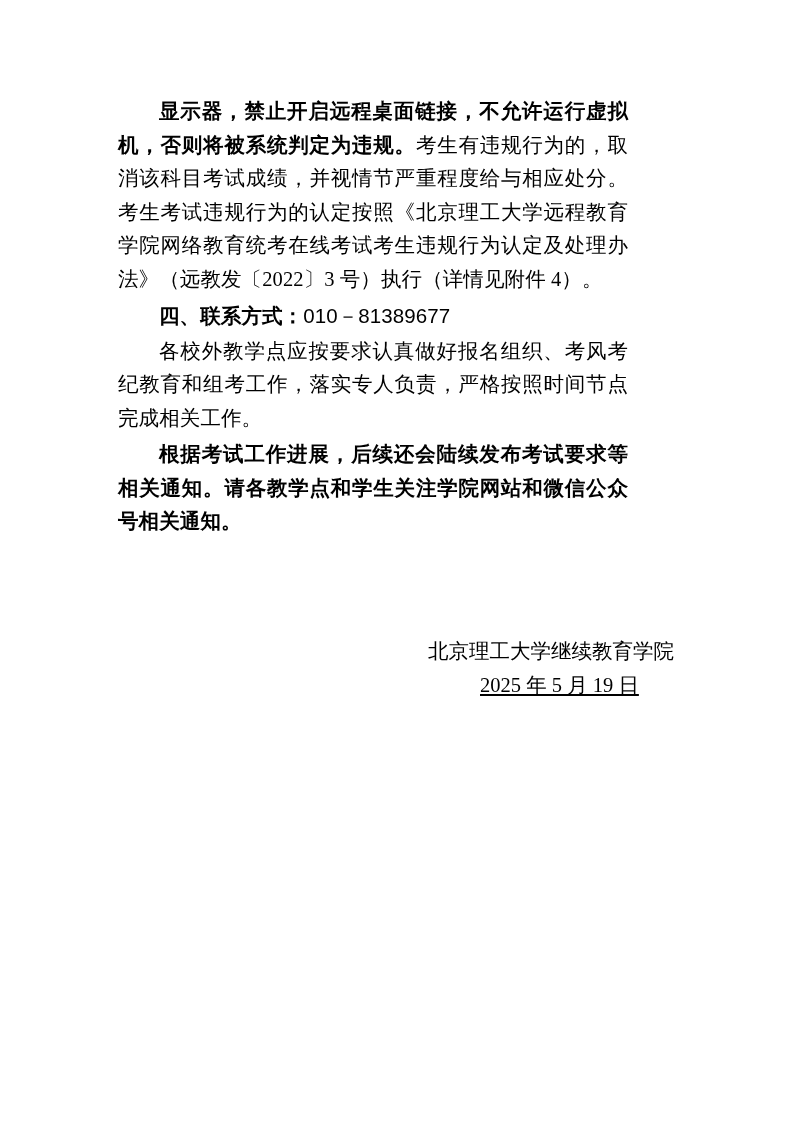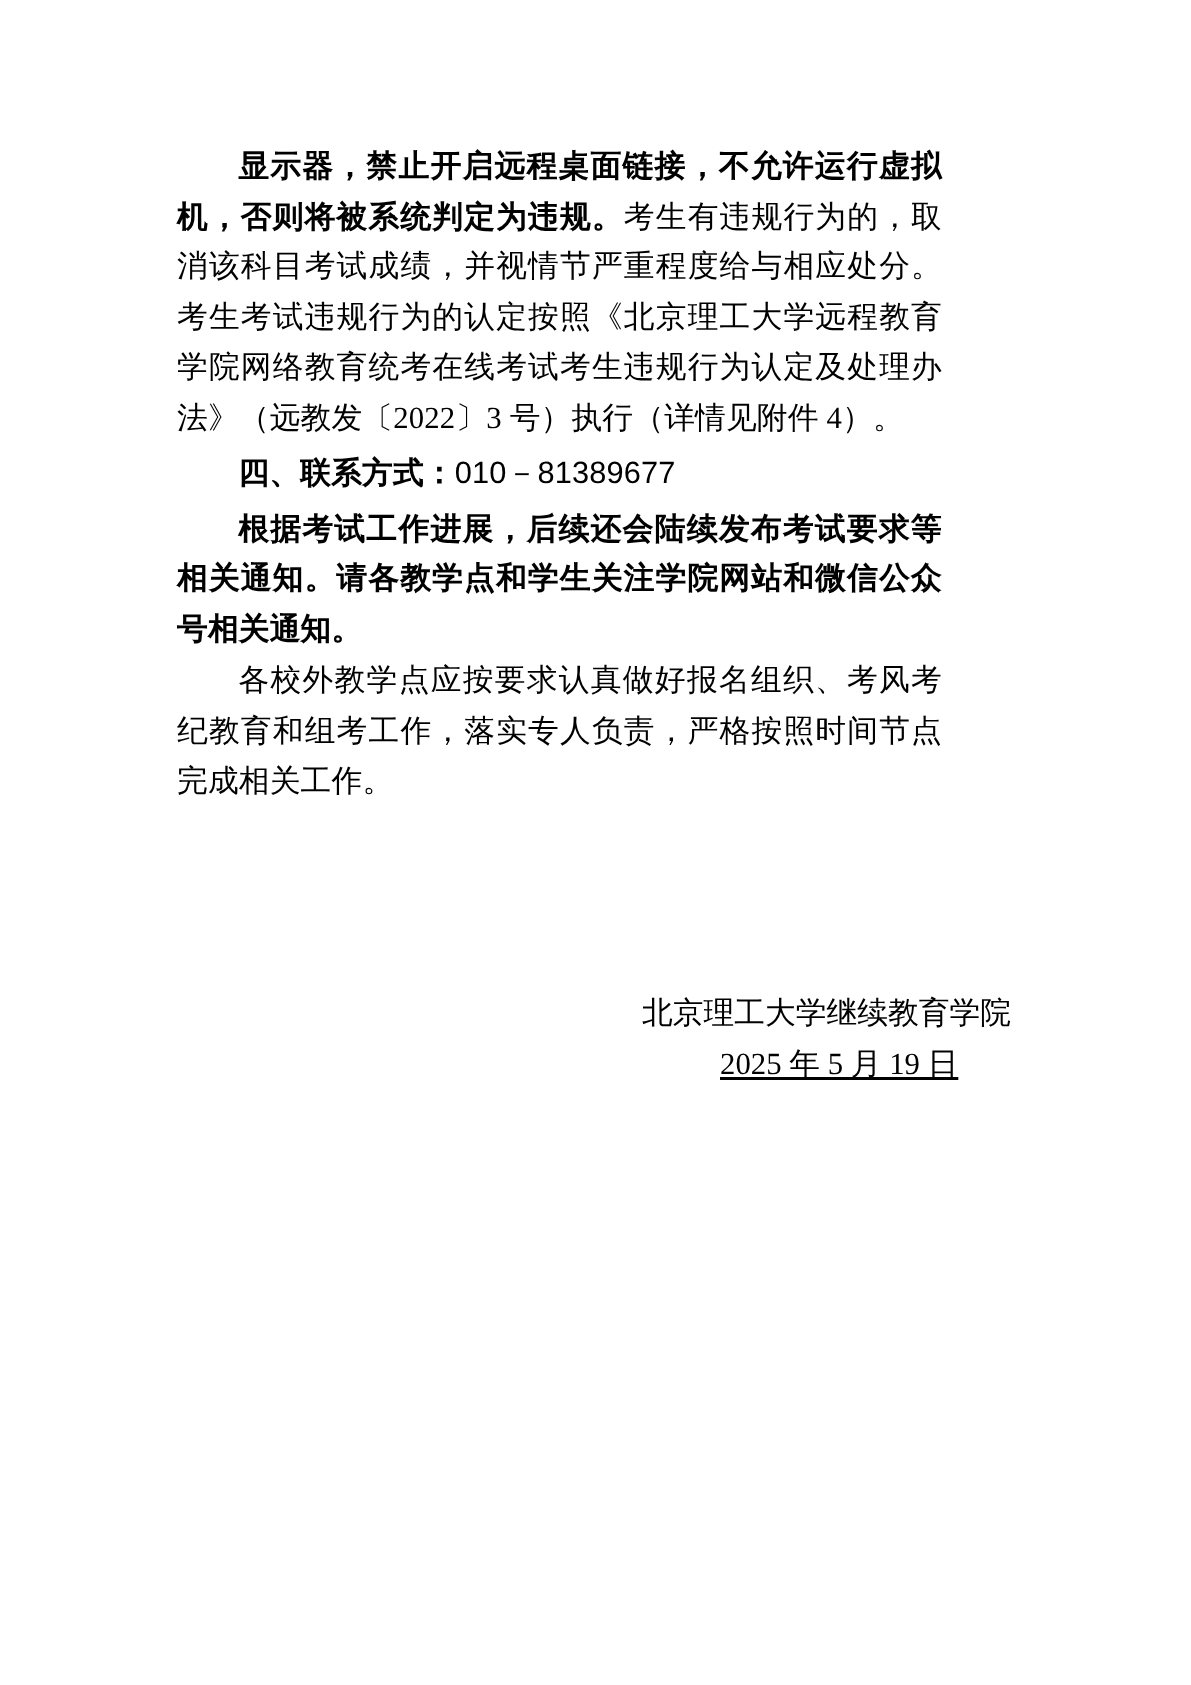--- a/index.html
+++ b/index.html
@@ -44,21 +44,21 @@
   .p-contact {
     margin-top: 3px;
   }
   .p-teaching {
     margin-top: 1px;
   }
   .p-notice {
     margin-top: 3px;
   }
   .sign-block {
-    margin-top: 120px;
+    margin-top: 95px;
     text-align: left;
     padding-left: 310px;
   }
   .sign-line {
     font-size: 20.5px;
     line-height: 34px;
     white-space: nowrap;
   }
   .sign-date {
     padding-left: 52px;
@@ -70,22 +70,22 @@
 </style>
 </head>
 <body>
 
 <div class="page">
 
   <p class="para indent2 p-body1"><span class="bold">显示器，禁止开启远程桌面链接，不允许运行虚拟机，否则将被系统判定为违规。</span><span>考生有违规行为的，取消该科目考试成绩，并视情节严重程度给与相应处分。考生考试违规行为的认定按照《北京理工大学远程教育学院网络教育统考在线考试考生违规行为认定及处理办法》（远教发〔2022〕3 号）执行（详情见附件 4）。</span></p>
 
   <p class="para indent2 p-contact"><span class="bold">四、联系方式：</span><span class="num">010－81389677</span></p>
 
+  <p class="para indent2 p-teaching"><span>各校外教学点应按要求认真做好报名组织、考风考纪教育和组考工作，落实专人负责，严格按照时间节点完成相关工作。</span></p>
+
   <p class="para indent2 p-notice"><span class="bold">根据考试工作进展，后续还会陆续发布考试要求等相关通知。请各教学点和学生关注学院网站和微信公众号相关通知。</span></p>
-
-  <p class="para indent2 p-teaching"><span>各校外教学点应按要求认真做好报名组织、考风考纪教育和组考工作，落实专人负责，严格按照时间节点完成相关工作。</span></p>
 
   <div class="sign-block">
     <div class="sign-line">北京理工大学继续教育学院</div>
     <div class="sign-line sign-date">2025 年 5 月 19 日</div>
   </div>
 
 </div>
 
 </body></html>

